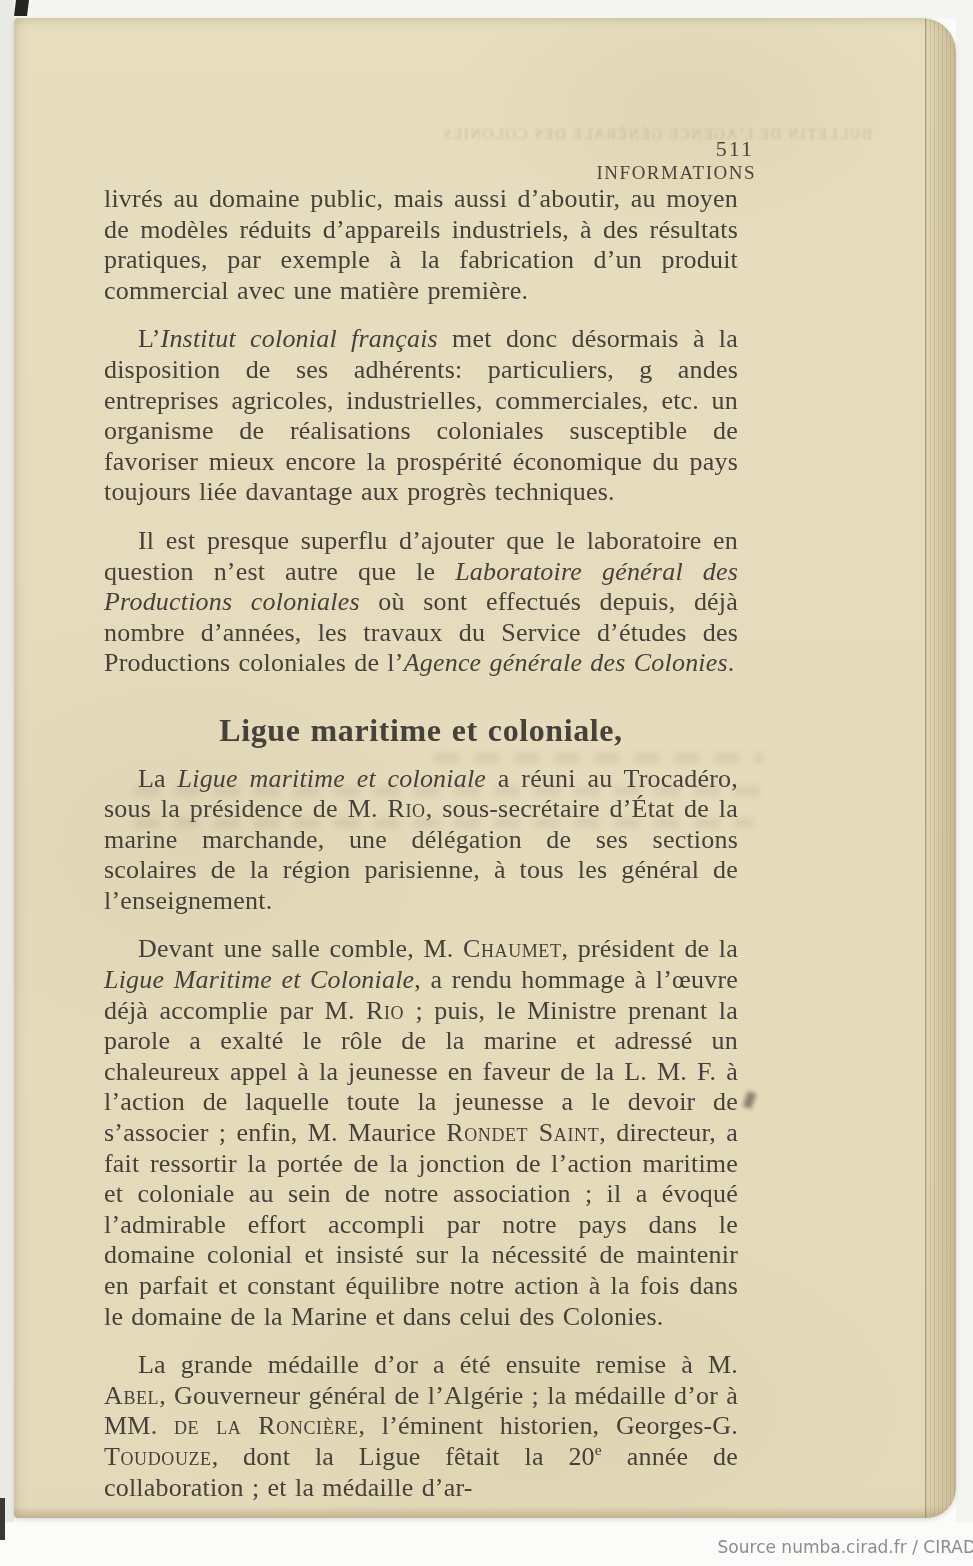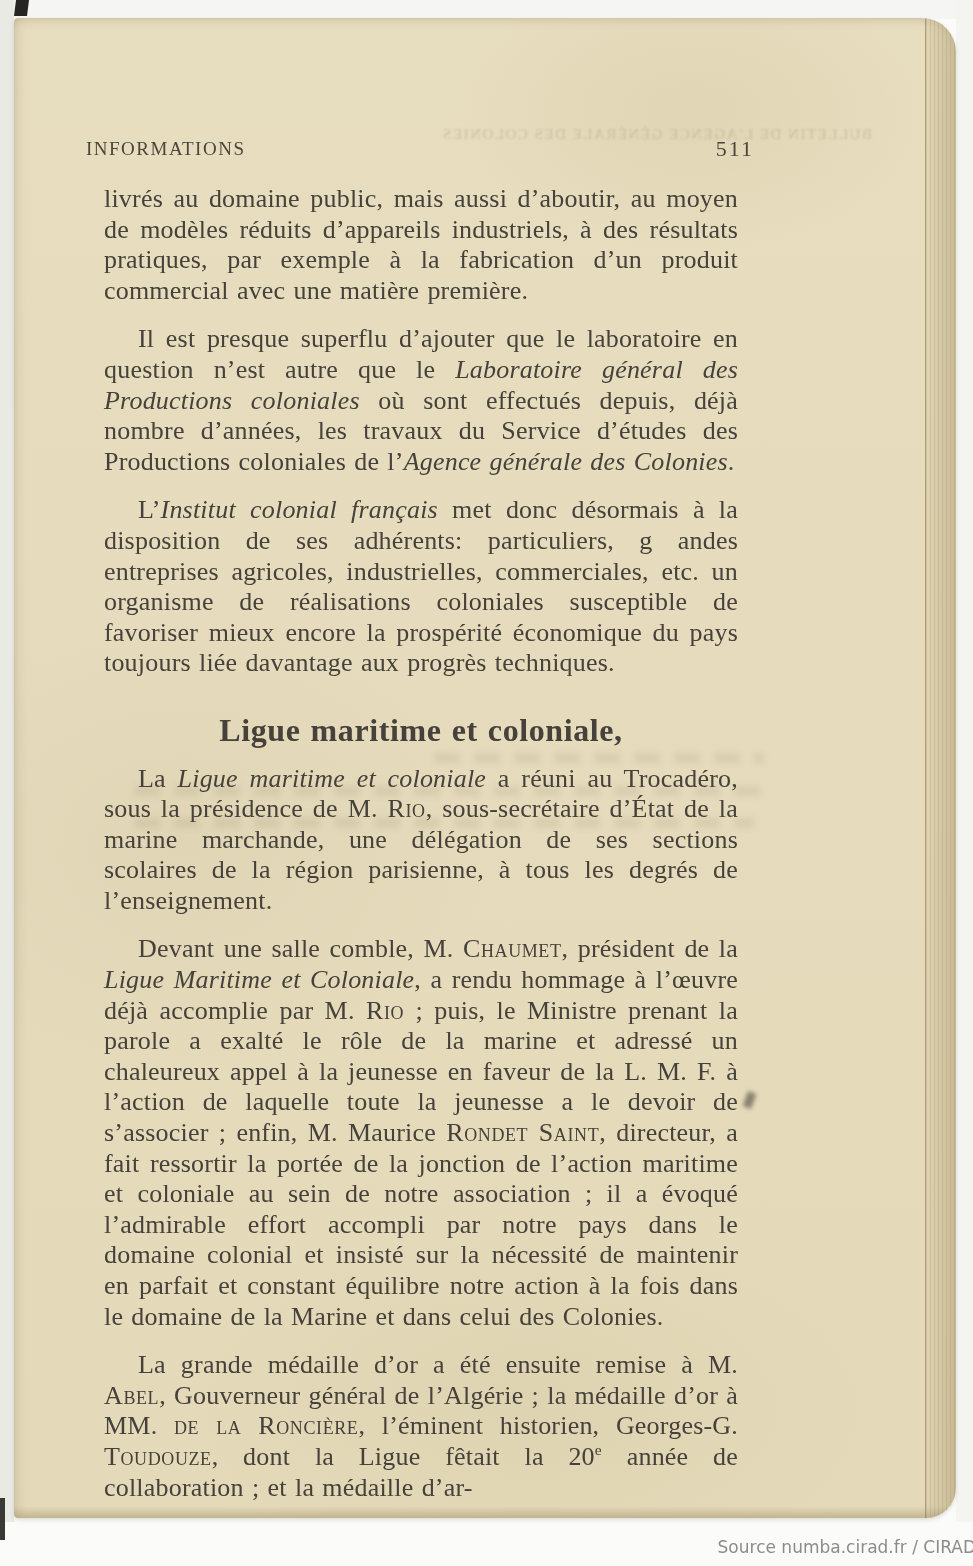--- a/index.html
+++ b/index.html
@@ -38,22 +38,22 @@
   .bleed{position:absolute;left:468px;top:126px;width:404px;text-align:center;
          transform:scaleX(-1);filter:blur(1.3px);opacity:.30;color:#8d7f60;
          font-size:15px;letter-spacing:1.5px;white-space:nowrap;}
   .ghost{position:absolute;height:10px;filter:blur(3px);opacity:.5;
          background:repeating-linear-gradient(90deg, rgba(141,127,96,.30) 0 26px, rgba(0,0,0,0) 26px 40px);}
   .smudge{position:absolute;left:745px;top:1092px;width:9px;height:16px;background:rgba(62,57,50,.55);
           filter:blur(2px);transform:rotate(20deg);}
 
   
   .runhead{position:absolute;left:86px;top:138px;width:670px;height:28px;color:#4c453c;}
-  .runhead .title{position:absolute;left:0;right:0;text-align:left;font-size:19px;
-                  letter-spacing:1.5px;}
+  .runhead .title{position:absolute;left:0;right:0;text-align:right;font-size:19px;
+                  letter-spacing:1.5px;margin-top:24px;}
   .runhead .pageno{position:absolute;right:2px;top:-2px;font-size:22px;letter-spacing:2px;margin-left:12px;}
 
   
   .page-body{position:absolute;left:86px;top:166px;width:670px;color:#46413a;
              font-size:26px;line-height:30.6px;text-align:justify;
              letter-spacing:.2px;word-spacing:1.5px;}
   .page-body p{margin:18px;}
   .page-body p.indent{text-indent:34px;}
   .page-body p.gap{margin-top:5px;}
   .page-body h3{margin:36px 0 16px;text-align:center;font-size:32px;font-weight:bold;
@@ -88,24 +88,24 @@
   <div class="bleed">BULLETIN DE L’AGENCE GÉNÉRALE DES COLONIES</div>
   <div class="smudge"></div>
 
   <div class="runhead">
     <div class="title">INFORMATIONS</div>
     <div class="pageno">511</div>
   </div>
 
   <div class="page-body">
       <p><span>livrés au domaine public, mais aussi d’aboutir, au moyen de modèles réduits d’appareils industriels, à des résultats pratiques, par exemple à la fabrication d’un produit commercial avec une matière première.</span></p>
+      <p class="indent"><span>L’</span><span class="it">Institut colonial français</span><span> met donc désormais à la disposition de ses adhérents: particuliers, g andes entreprises agricoles, industrielles, commerciales, etc. un organisme de réalisations coloniales susceptible de favoriser mieux encore la prospérité économique du pays toujours liée davantage aux progrès techniques.</span></p>
       <p class="indent gap"><span>Il est presque superflu d’ajouter que le laboratoire en question n’est autre que le </span><span class="it">Laboratoire général des Productions coloniales</span><span> où sont effectués depuis, déjà nombre d’années, les travaux du Service d’études des Productions coloniales de l’</span><span class="it">Agence générale des Colonies</span><span>.</span></p>
-      <p class="indent"><span>L’</span><span class="it">Institut colonial français</span><span> met donc désormais à la disposition de ses adhérents: particuliers, g andes entreprises agricoles, industrielles, commerciales, etc. un organisme de réalisations coloniales susceptible de favoriser mieux encore la prospérité économique du pays toujours liée davantage aux progrès techniques.</span></p>
       <h3><span>Ligue maritime et coloniale,</span></h3>
-      <p class="indent"><span>La </span><span class="it">Ligue maritime et coloniale</span><span> a réuni au Trocadéro, sous la présidence de M. </span><span class="sc">Rio</span><span>, sous-secrétaire d’État de la marine marchande, une délégation de ses sections scolaires de la région parisienne, à tous les degrés de l’enseignement.</span></p>
+      <p class="indent"><span>La </span><span class="it">Ligue maritime et coloniale</span><span> a réuni au Trocadéro, sous la présidence de M. </span><span class="sc">Rio</span><span>, sous-secrétaire d’État de la marine marchande, une délégation de ses sections scolaires de la région parisienne, à tous les général de l’enseignement.</span></p>
       <p class="indent"><span>Devant une salle comble, M. </span><span class="sc">Chaumet</span><span>, président de la </span><span class="it">Ligue Maritime et Coloniale</span><span>, a rendu hommage à l’œuvre déjà accomplie par M. </span><span class="sc">Rio</span><span> ; puis, le Ministre prenant la parole a exalté le rôle de la marine et adressé un chaleureux appel à la jeunesse en faveur de la L. M. F. à l’action de laquelle toute la jeunesse a le devoir de s’associer ; enfin, M. Maurice </span><span class="sc">Rondet Saint</span><span>, directeur, a fait ressortir la portée de la jonction de l’action maritime et coloniale au sein de notre association ; il a évoqué l’admirable effort accompli par notre pays dans le domaine colonial et insisté sur la nécessité de maintenir en parfait et constant équilibre notre action à la fois dans le domaine de la Marine et dans celui des Colonies.</span></p>
       <p class="indent"><span>La grande médaille d’or a été ensuite remise à M. </span><span class="sc">Abel</span><span>, Gouverneur général de l’Algérie ; la médaille d’or à MM. </span><span class="sc">de la Roncière</span><span>, l’éminent historien, Georges-G. </span><span class="sc">Toudouze</span><span>, dont la Ligue fêtait la 20</span><span class="sup">e</span><span> année de collaboration ; et la médaille d’ar-</span></p>
     </div>
 
   <div class="footer-bar">
     <div class="src">Source numba.cirad.fr / CIRAD</div>
   </div>
 </div>
 
 </body></html>

